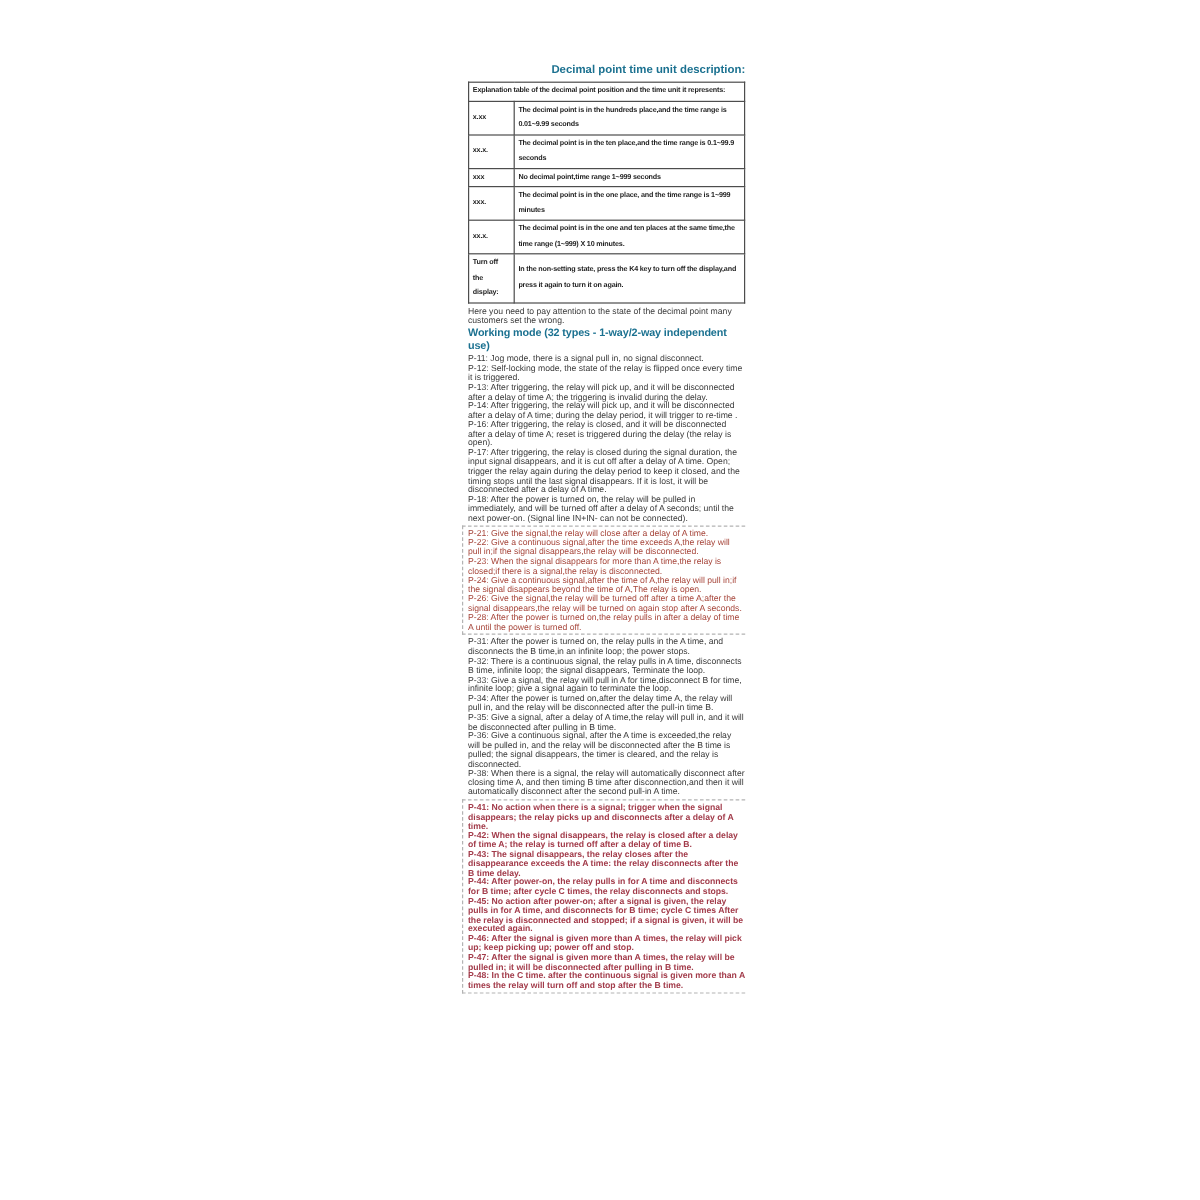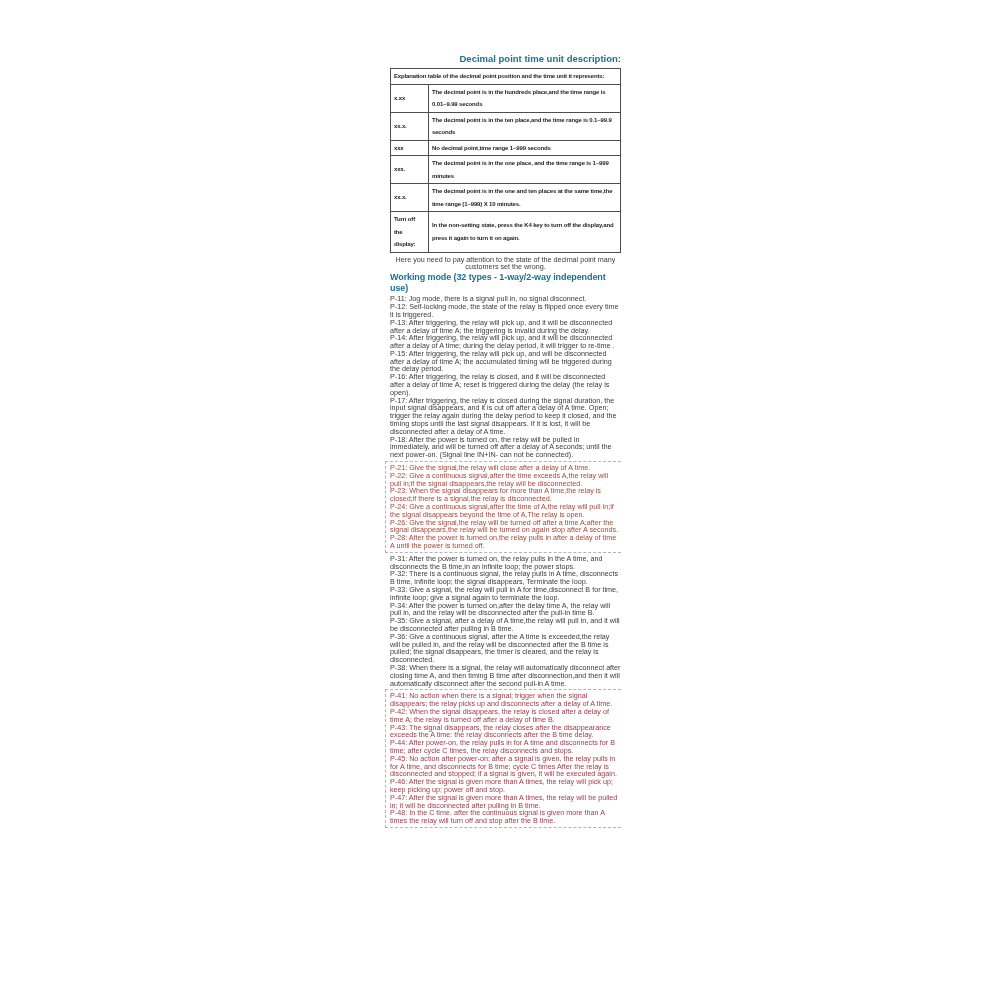--- a/index.html
+++ b/index.html
@@ -23,32 +23,32 @@
     font-size:6px;font-weight:600;color:#1f1f1f;
     letter-spacing:-0.15px;
     line-height:12.5px;
     padding:1px 3px;
     vertical-align:middle;
     overflow:hidden;
   }
   td.hdr{white-space:nowrap;letter-spacing:-0.25px;}
   col.c1{width:38px;}
   .note{
-    font-size:7.2px;line-height:7.9px;color:#3a3a3a;margin:2px 0 1px 0;text-align:center;
+    font-size:7.2px;line-height:7.9px;color:#3a3a3a;margin:2px 0 1px 0;
   }
   .wm-heading{
     font-size:9px;font-weight:bold;color:#1b7190;letter-spacing:-0.1px;
     line-height:10.5px;margin:1px 0 2px 0;
   }
   .sec p{
     font-size:7.2px;line-height:7.8px;margin:0;
   }
   .sec-dark p{color:#3a3a3a;}
   .sec-red p{color:#a6453a;}
-  .sec-red2 p{color:#a23b4a;}
+  .sec-red2 p{color:#a23b4a;font-weight:bold;}
   .boxed{
     border-top:1px dashed #b3b3b3;
     border-bottom:1px dashed #b3b3b3;
     border-left:1px dashed #b3b3b3;
     margin-left:-5px;
     padding:2px 0 2px 4px;
     margin-top:2px;margin-bottom:2px;
   }
 </style>
 </head>
@@ -96,21 +96,20 @@
 
   <p class="note">Here you need to pay attention to the state of the decimal point many customers set the wrong.</p>
 
   <h2 class="wm-heading">Working mode (32 types - 1-way/2-way independent use)</h2>
 
   <div class="sec sec-dark">
     <p>P-11: Jog mode, there is a signal pull in, no signal disconnect.</p>
     <p>P-12: Self-locking mode, the state of the relay is flipped once every time it is triggered.</p>
     <p>P-13: After triggering, the relay will pick up, and it will be disconnected after a delay of time A; the triggering is invalid during the delay.</p>
     <p>P-14: After triggering, the relay will pick up, and it will be disconnected after a delay of A time; during the delay period, it will trigger to re-time .</p>
-    <p>P-15: After triggering, the relay will pick up, and will be disconnected after a delay of time A; the accumulated timing will be triggered during the delay period.</p>
     <p>P-16: After triggering, the relay is closed, and it will be disconnected after a delay of time A; reset is triggered during the delay (the relay is open).</p>
     <p>P-17: After triggering, the relay is closed during the signal duration, the input signal disappears, and it is cut off after a delay of A time. Open; trigger the relay again during the delay period to keep it closed, and the timing stops until the last signal disappears. If it is lost, it will be disconnected after a delay of A time.</p>
     <p>P-18: After the power is turned on, the relay will be pulled in immediately, and will be turned off after a delay of A seconds; until the next power-on. (Signal line IN+IN- can not be connected).</p>
   </div>
 
   <div class="sec sec-red boxed">
     <p>P-21: Give the signal,the relay will close after a delay of A time.</p>
     <p>P-22: Give a continuous signal,after the time exceeds A,the relay will pull in;if the signal disappears,the relay will be disconnected.</p>
     <p>P-23: When the signal disappears for more than A time,the relay is closed;if there is a signal,the relay is disconnected.</p>
     <p>P-24: Give a continuous signal,after the time of A,the relay will pull in;if the signal disappears beyond the time of A,The relay is open.</p>

